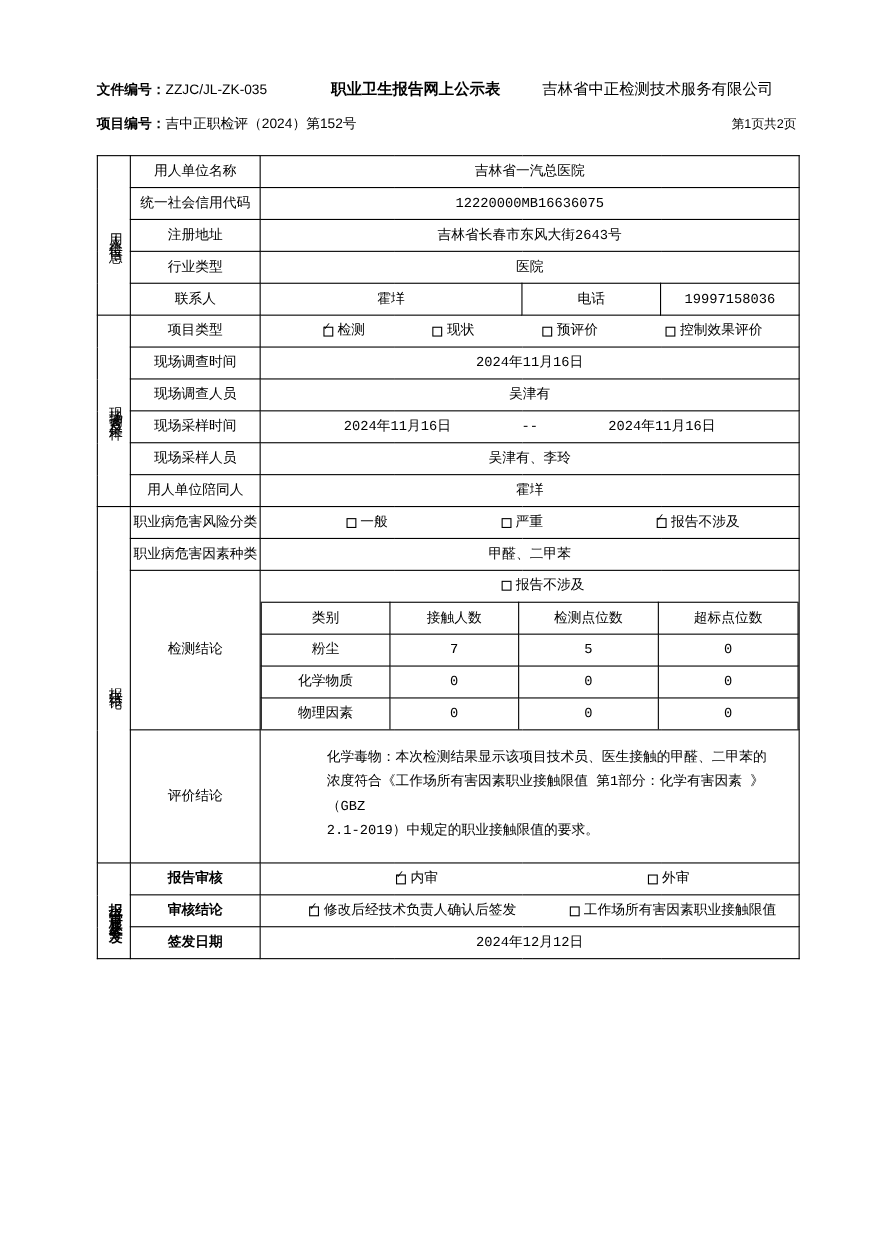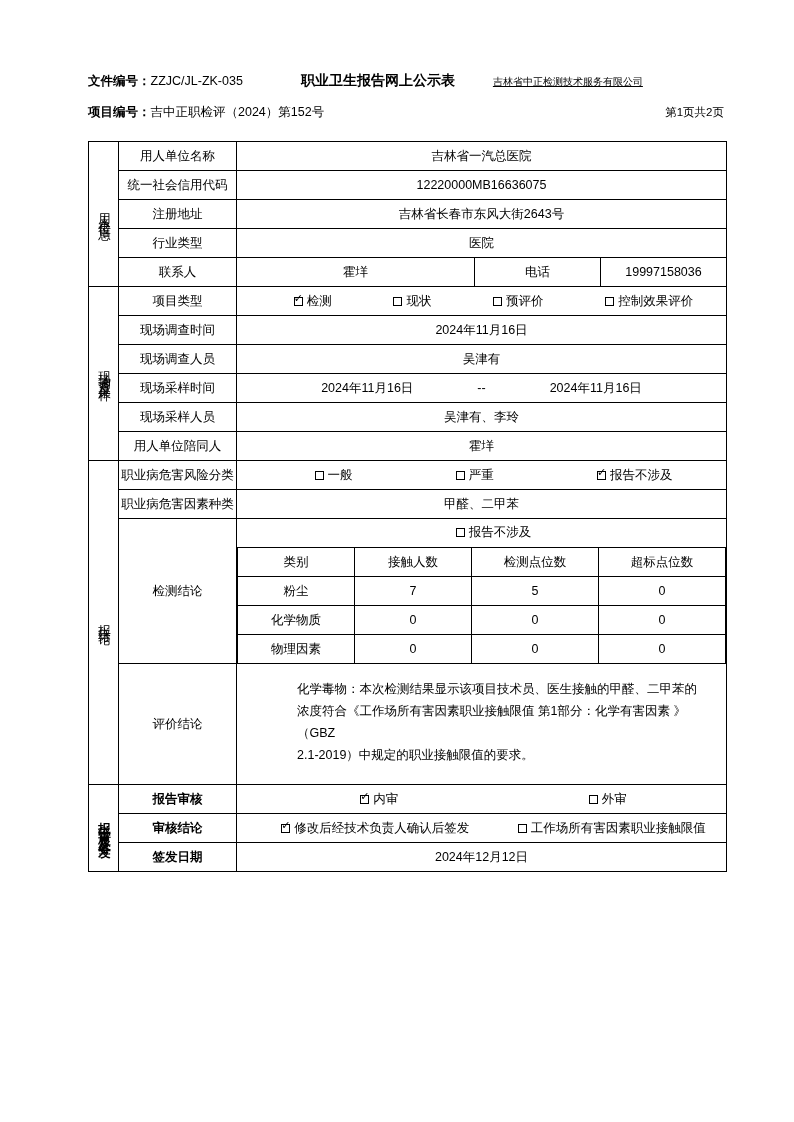--- a/index.html
+++ b/index.html
@@ -32,23 +32,22 @@
   }
   .hdr-row .center {
     font-weight: bold;
     font-size: 14px;
     margin-left: 58px;
     white-space: nowrap;
     margin-top: 20px;
   }
   .hdr-row .right {
     margin-left: 38px;
-    font-size: 10px;
+    font-size: 14px;
     white-space: nowrap;
-    text-decoration: underline;
   }
   .hdr-row2 {
     display: flex;
     justify-content: space-between;
     align-items: center;
     font-size: 12.5px;
     margin-bottom: 20px;
   }
   .hdr-row2 .l { white-space: nowrap; }
   .hdr-row2 .r { font-size: 11.5px; white-space: nowrap; }
@@ -61,20 +60,21 @@
     margin-left: 0;
   }
   table.main td {
     border: 1px solid #000;
     font-size: 12.5px;
     text-align: center;
     vertical-align: middle;
     padding: 0;
     height: 28px;
     line-height: 1.35;
+    font-family: Liberation Mono, monospace;
   }
   td.vhead {
     width: 28px;
     font-size: 12.5px;
     letter-spacing: 0;
     padding: 2px 4px;
   }
   td.vhead .vtxt {
     writing-mode: vertical-rl;
     text-orientation: upright;

